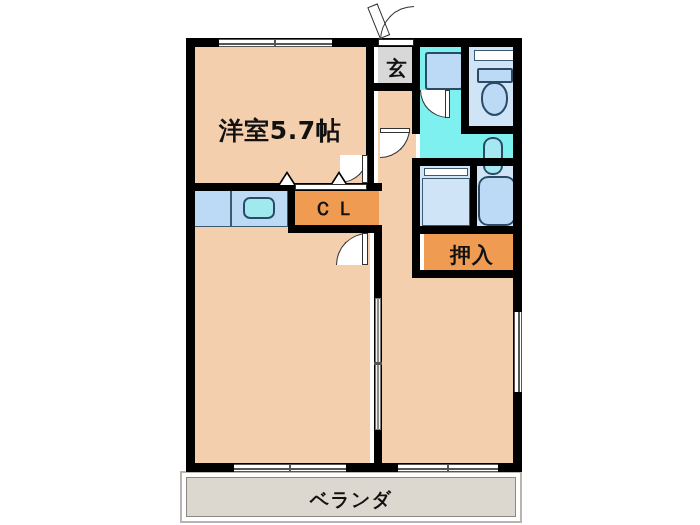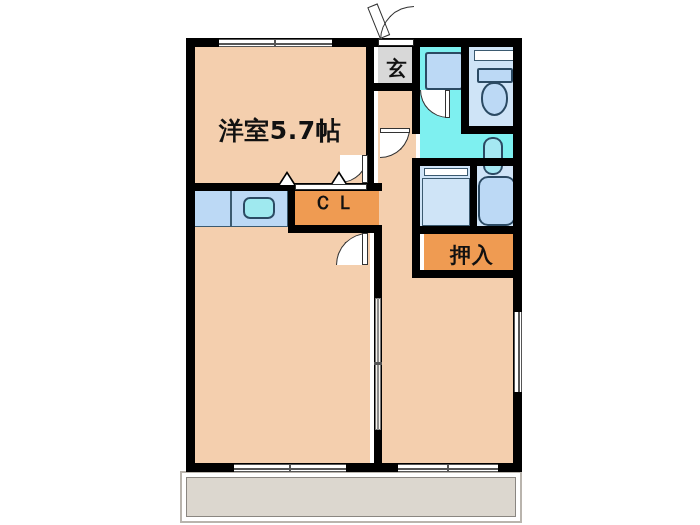--- a/index.html
+++ b/index.html
@@ -50,41 +50,42 @@
   .tri-di{position:absolute;width:0;height:0;border-left:7px solid transparent;
        border-right:7px solid transparent;border-top:11px solid #cfe4f7;}
 </style>
 </head>
 <body>
 
 <div id="stage">
 
   <div class="abs veranda" style="left:186px;top:477px;width:330px;height:40px;border:1.5px solid #8a8681;"></div>
   <div class="abs" style="left:180px;top:471px;width:342px;height:52px;border:2px solid #b9b4ad;"></div>
+  <div class="lbl lbl-ver" style="left:186px;top:487px;width:330px;">ベランダ</div>
 
   <div class="abs room" style="left:190px;top:46px;width:180px;height:145px;"></div>
 
   <div class="abs room" style="left:190px;top:191px;width:180px;height:275px;"></div>
 
   <div class="abs room" style="left:378px;top:88px;width:38px;height:378px;"></div>
 
   <div class="abs room" style="left:384px;top:278px;width:132px;height:188px;"></div>
 
   <div class="abs wet" style="left:420px;top:46px;width:100px;height:115px;"></div>
 
   <div class="abs pale" style="left:420px;top:166px;width:100px;height:62px;"></div>
 
   <div class="abs gray" style="left:378px;top:46px;width:38px;height:42px;"></div>
 
   <div class="abs paleblue fxline-thin" style="left:190px;top:189px;width:98px;height:38px;"></div>
   <div class="abs" style="left:230px;top:189px;width:1.5px;height:38px;background:#3b5a70;"></div>
   <div class="abs rnd" style="left:243px;top:197px;width:32px;height:22px;background:#9fe9ef;border:2px solid #2b4a63;"></div>
 
   <div class="abs closet" style="left:293px;top:189px;width:86px;height:38px;"></div>
-  <div class="lbl lbl-cl" style="left:293px;top:190px;width:86px;">ＣＬ</div>
+  <div class="lbl lbl-cl" style="left:293px;top:196px;width:86px;">ＣＬ</div>
 
   <div class="abs closet" style="left:424px;top:234px;width:96px;height:36px;"></div>
   <div class="lbl lbl-oshi" style="left:424px;top:241px;width:96px;">押入</div>
 
   <div class="abs pale" style="left:468px;top:46px;width:52px;height:86px;"></div>
   <div class="abs white" style="left:474px;top:50px;width:42px;height:11px;border:1.5px solid #3b5a70;"></div>
   <div class="abs" style="left:477px;top:68px;width:36px;height:15px;background:#bcd9f5;border:2px solid #2b4a63;border-radius:2px;"></div>
   <div class="abs" style="left:481px;top:82px;width:27px;height:34px;background:#bcd9f5;border:2px solid #2b4a63;border-radius:48% 48% 52% 52%;"></div>
 
   <div class="abs" style="left:425px;top:52px;width:38px;height:38px;background:#bcd9f5;border:2px solid #2b4a63;border-radius:3px;"></div>

